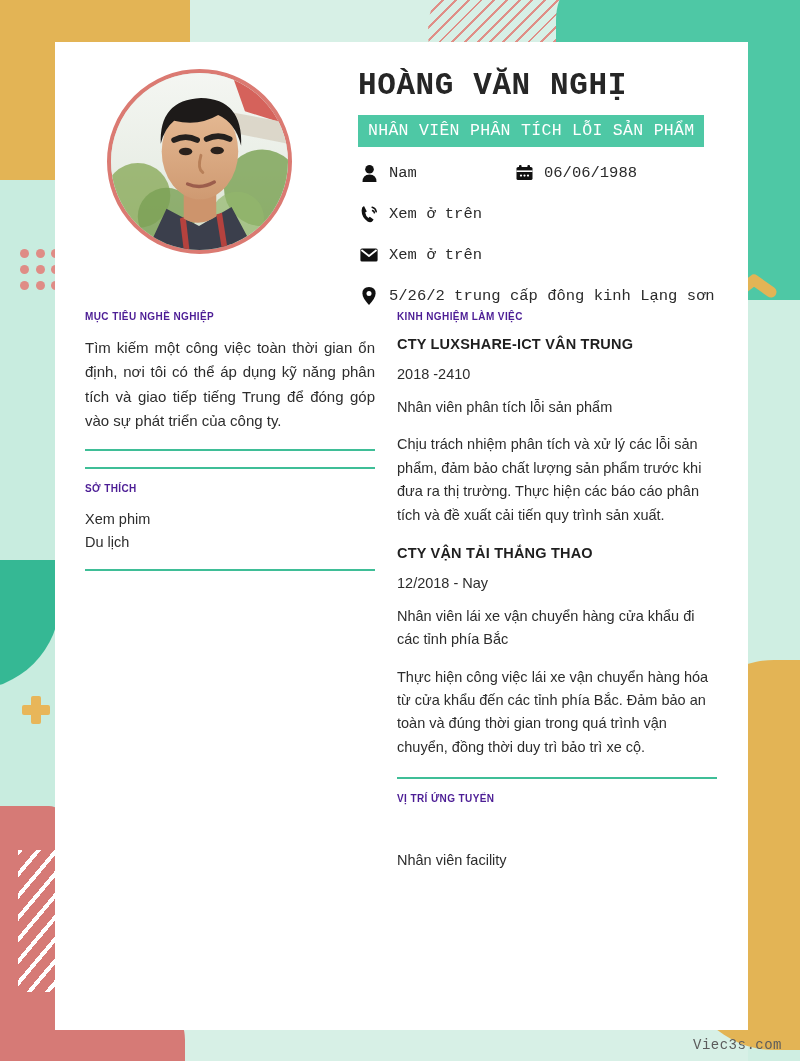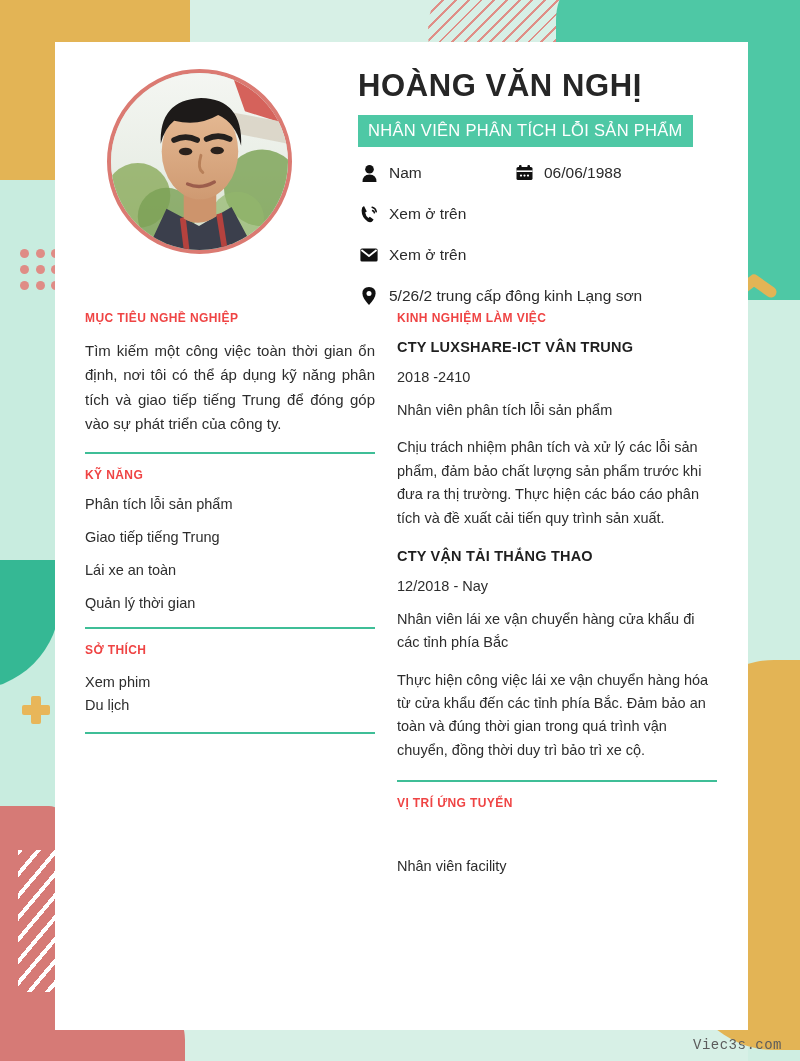--- a/index.html
+++ b/index.html
@@ -121,20 +121,21 @@
     left: 55px; top: 42px;
     width: 693px; height: 988px;
     background: #ffffff;
   }
 
   
   .header {
     position: relative;
     height: 247px;
     padding: 20px 16px 0 0;
+    font-family: Liberation Mono, monospace;
   }
   .avatar {
     position: absolute;
     left: 52px; top: 27px;
     width: 185px; height: 185px;
     border-radius: 50%;
     border: 4px solid #db7a72;
     overflow: hidden;
     background: #cfd8cf;
   }
@@ -174,22 +175,22 @@
   
   .body {
     display: flex;
     padding: 22px 30px 0 30px;
     gap: 22px;
   }
   .col-left  { width: 290px; }
   .col-right { width: 320px; }
 
   .sec-title {
-    font-size: 12px; font-weight: 700; letter-spacing: .4px;
-    color: #ef4444; text-transform: uppercase;
+    font-size: 10px; font-weight: 700; letter-spacing: .4px;
+    color: #4c1d95; text-transform: uppercase;
     margin-bottom: 14px;
   }
   .divider { height: 2px; background: #3fbe97; margin: 16px 0 14px 0; }
   .para {
     font-size: 15px; line-height: 1.62; color: #2d2d2d;
     text-align: justify;
   }
   .list-item { font-size: 14.5px; color: #2d2d2d; margin-bottom: 17px; }
   .list-item:last-child { margin-bottom: 0; }
   .hobby-item { font-size: 14.5px; color: #2d2d2d; line-height: 1.55; }
@@ -381,27 +382,20 @@
 
       <div class="col-left">
 
         <div>
           <div class="sec-title">MỤC TIÊU NGHỀ NGHIỆP</div>
           <div class="para">Tìm kiếm một công việc toàn thời gian ổn định, nơi tôi có thể áp dụng kỹ năng phân tích và giao tiếp tiếng Trung để đóng góp vào sự phát triển của công ty.</div>
         </div>
 
         <div class="divider"></div>
 
-        <div>
-          <div class="sec-title">KỸ NĂNG</div>
-          <div class="list-item">Phân tích lỗi sản phẩm</div>
-          <div class="list-item">Giao tiếp tiếng Trung</div>
-          <div class="list-item">Lái xe an toàn</div>
-          <div class="list-item">Quản lý thời gian</div>
-        </div>
 
         <div class="divider"></div>
 
         <div>
           <div class="sec-title">SỞ THÍCH</div>
           <div class="hobby-item">Xem phim</div>
           <div class="hobby-item">Du lịch</div>
         </div>
 
         <div class="divider"></div>

